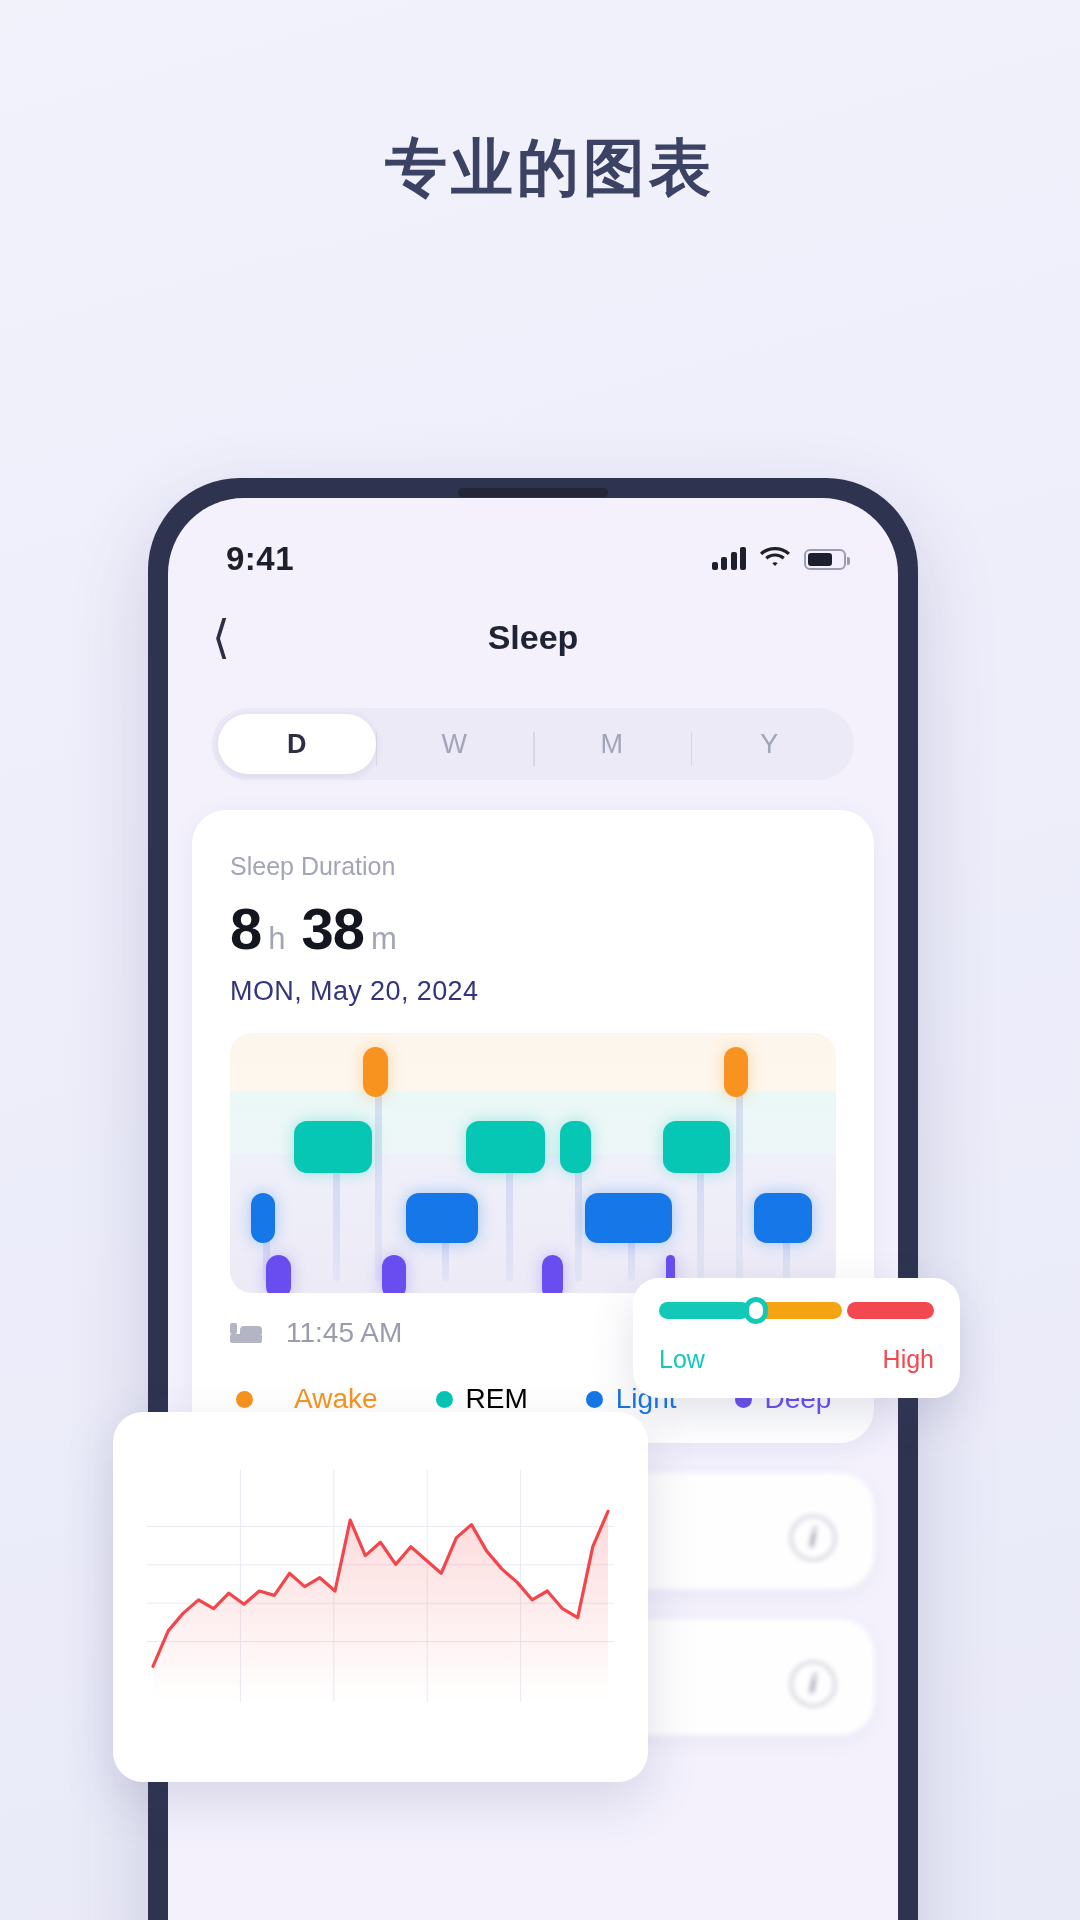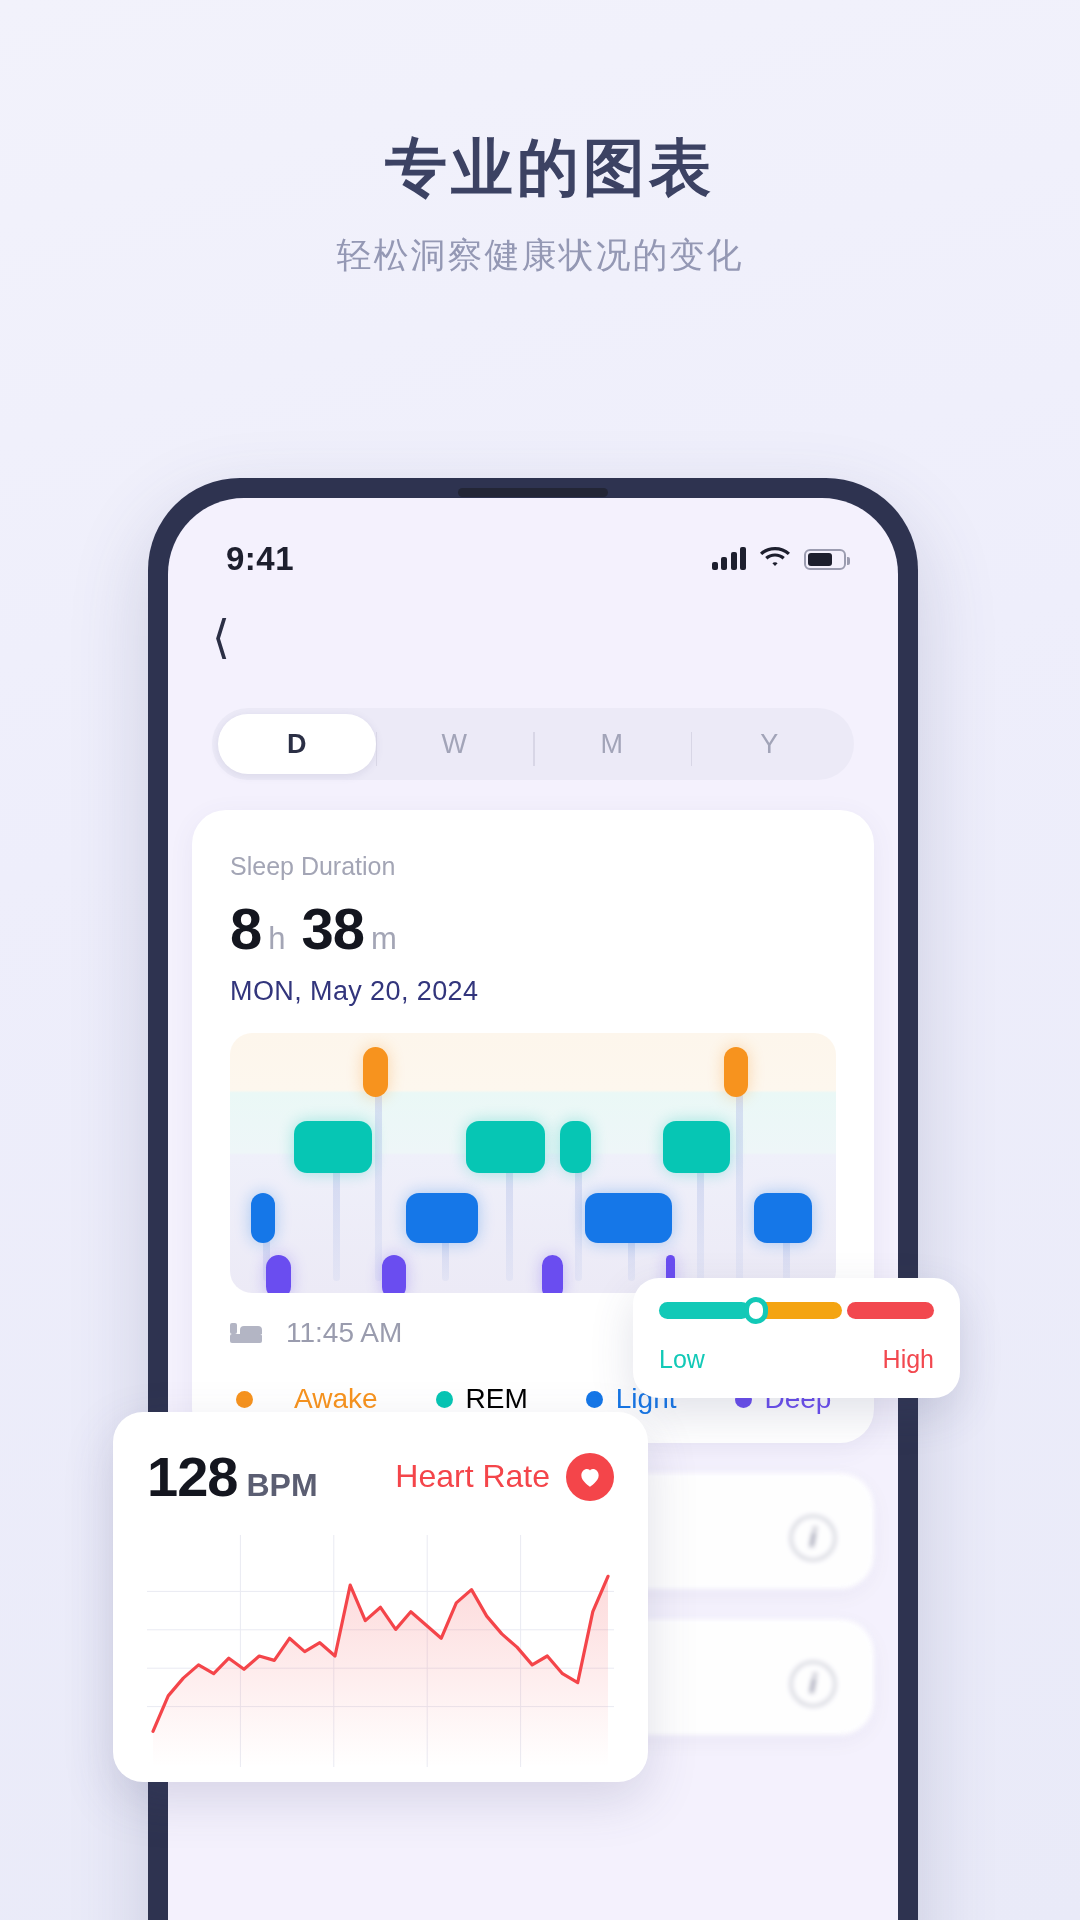--- a/index.html
+++ b/index.html
@@ -185,21 +185,20 @@
   }
   .hr-badge svg { width:26px; height:26px; }
   .hr-plot { margin-top:26px; height:232px; position:relative; }
   .hr-plot svg { display:block; width:100%; height:100%; }
 </style>
 </head>
 <body>
 
 <div class="promo">
   <div class="promo-title">专业的图表</div>
-  <div class="promo-sub">轻松洞察健康状况的变化</div>
 </div>
 
 <div class="phone">
   <div class="phone-speaker"></div>
   <div class="screen">
 
     <div class="statusbar">
       <div class="clock">9:41</div>
       <div class="status-icons">
         <span class="bars">
@@ -216,20 +215,21 @@
           </svg>
         </span>
         <span class="battery">
             <b></b>
           </span>
       </div>
     </div>
 
     <div class="navbar">
       <div class="back">⟨</div>
+      <div class="nav-title">Sleep</div>
     </div>
 
     <div class="segbar">
       <div class="seg active">D</div>
       <div class="seg div">W</div>
       <div class="seg div">M</div>
       <div class="seg div">Y</div>
     </div>
 
     <div class="card">
@@ -331,34 +331,20 @@
     <span class="t" id="t-high" style="background: rgb(242, 72, 79); flex: 1 1 0%;"></span>
     <span class="thumb"></span>
   </div>
   <div class="track-labels">
     <span id="lbl-low" style="color: rgb(18, 201, 183);">Low</span>
     <span id="lbl-high" style="color: rgb(242, 72, 79);">High</span>
   </div>
 </div>
 
 <div class="float-hr">
-  <div class="hr-top">
-    <div class="hr-val">
-      <span class="n">128</span>
-      <span class="u">BPM</span>
-    </div>
-    <div class="hr-right">
-      <span class="hr-lbl">Heart Rate</span>
-      <span class="hr-badge">
-        <svg viewBox="0 0 24 24">
-            <path d="M12 21s-8-5.1-8-10.4C4 7 6.6 4.7 9.3 4.7c1.6 0 2.4.8 2.7 1.3.3-.5 1.1-1.3 2.7-1.3C17.4 4.7 20 7 20 10.6 20 15.9 12 21 12 21z" fill="#fff"></path>
-          </svg>
-      </span>
-    </div>
-  </div>
   <div class="hr-plot" id="hr-plot">
       <svg viewBox="0 0 467 232" preserveAspectRatio="none">
         <defs>
           <linearGradient id="hrg" x1="0" y1="0" x2="0" y2="1">
             <stop offset="0%" stop-color="#f4454a" stop-opacity=".20"></stop>
             <stop offset="100%" stop-color="#f4454a" stop-opacity="0"></stop>
           </linearGradient>
         </defs>
         <line x1="0" y1="56.4" x2="467" y2="56.4" stroke="#e9eaf2" stroke-width="1"></line>
         <line x1="0" y1="94.8" x2="467" y2="94.8" stroke="#e9eaf2" stroke-width="1"></line>

